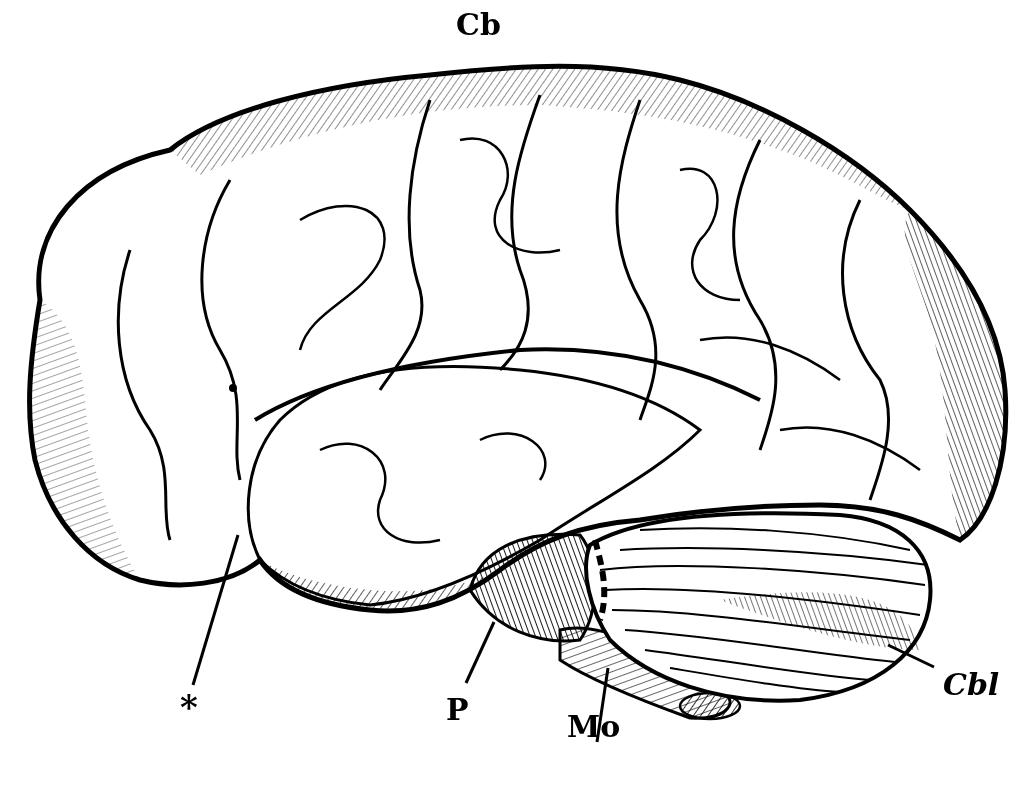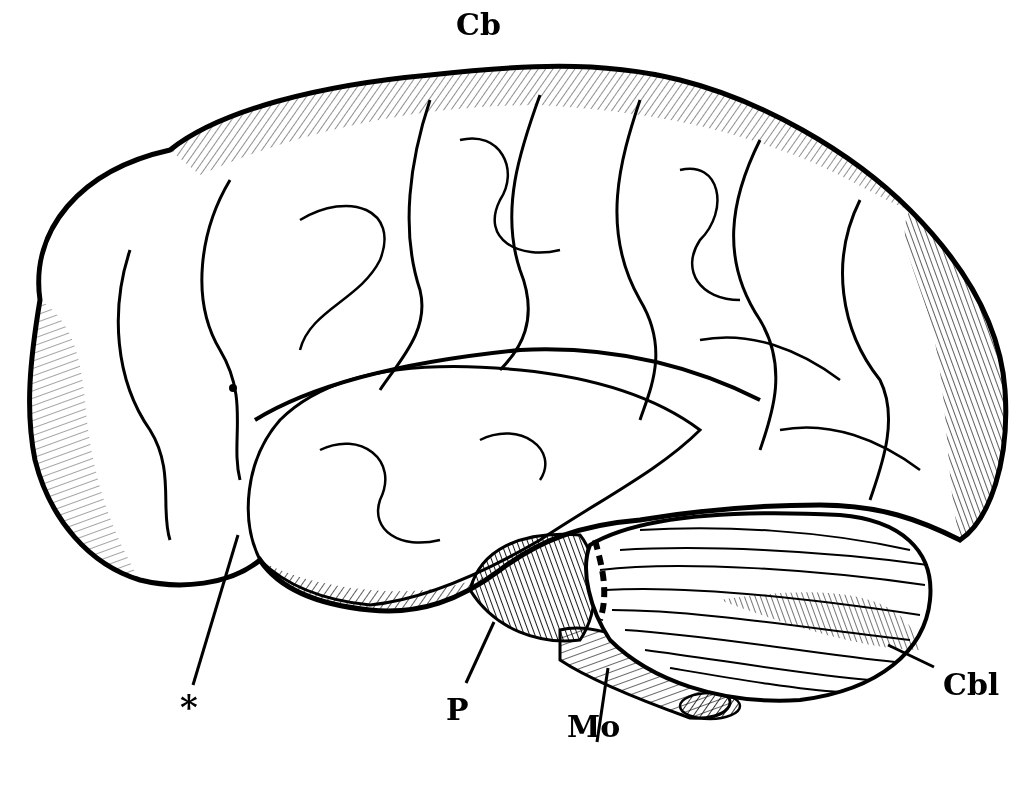--- a/index.html
+++ b/index.html
@@ -93,14 +93,14 @@
       <line x1="494" y1="622" x2="466" y2="683" stroke="#000" stroke-width="3"></line>
       <line x1="608" y1="668" x2="597" y2="742" stroke="#000" stroke-width="3"></line>
       <line x1="888" y1="645" x2="934" y2="667" stroke="#000" stroke-width="3"></line>
     </g>
   </svg>
 
   <span class="label" style="left:456px; top:10px;">Cb</span>
   <span class="label" style="left:180px; top:690px; font-size:34px;">*</span>
   <span class="label" style="left:446px; top:695px;">P</span>
   <span class="label" style="left:567px; top:712px;">Mo</span>
-  <span class="label" style="left:943px; top:670px;">Cbl</span>
+  <span class="label" style="left:943px; top:670px;font-style:italic;">Cbl</span>
 </div>
 
 </body></html>

